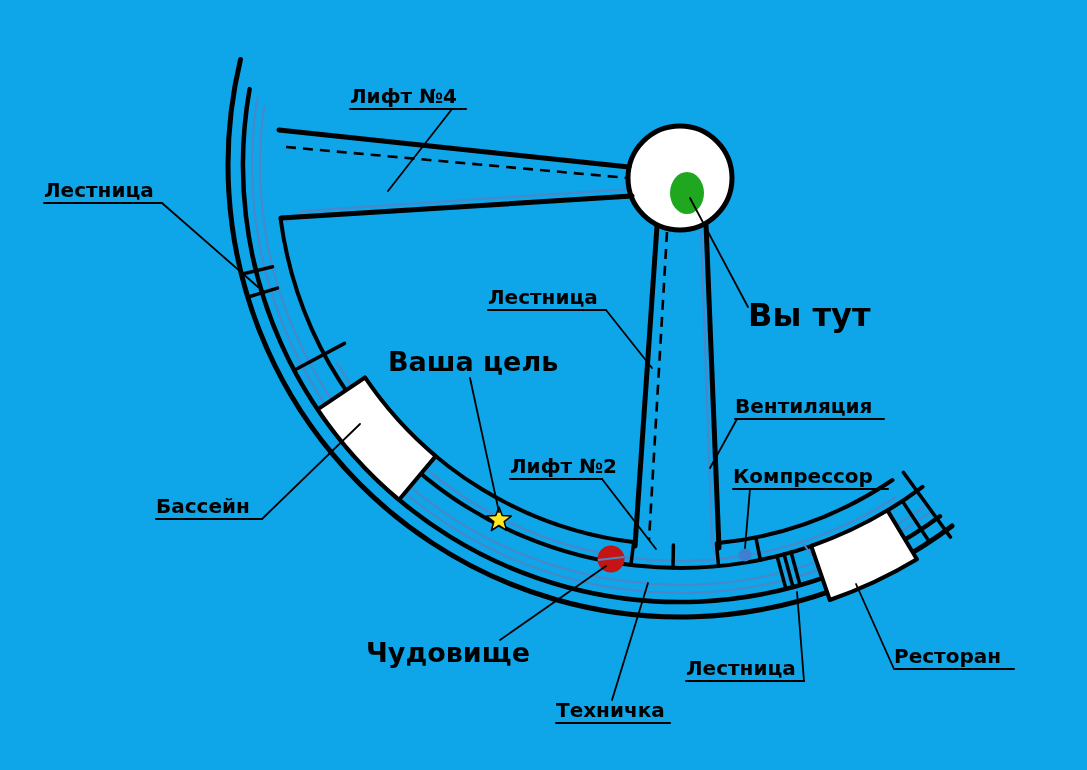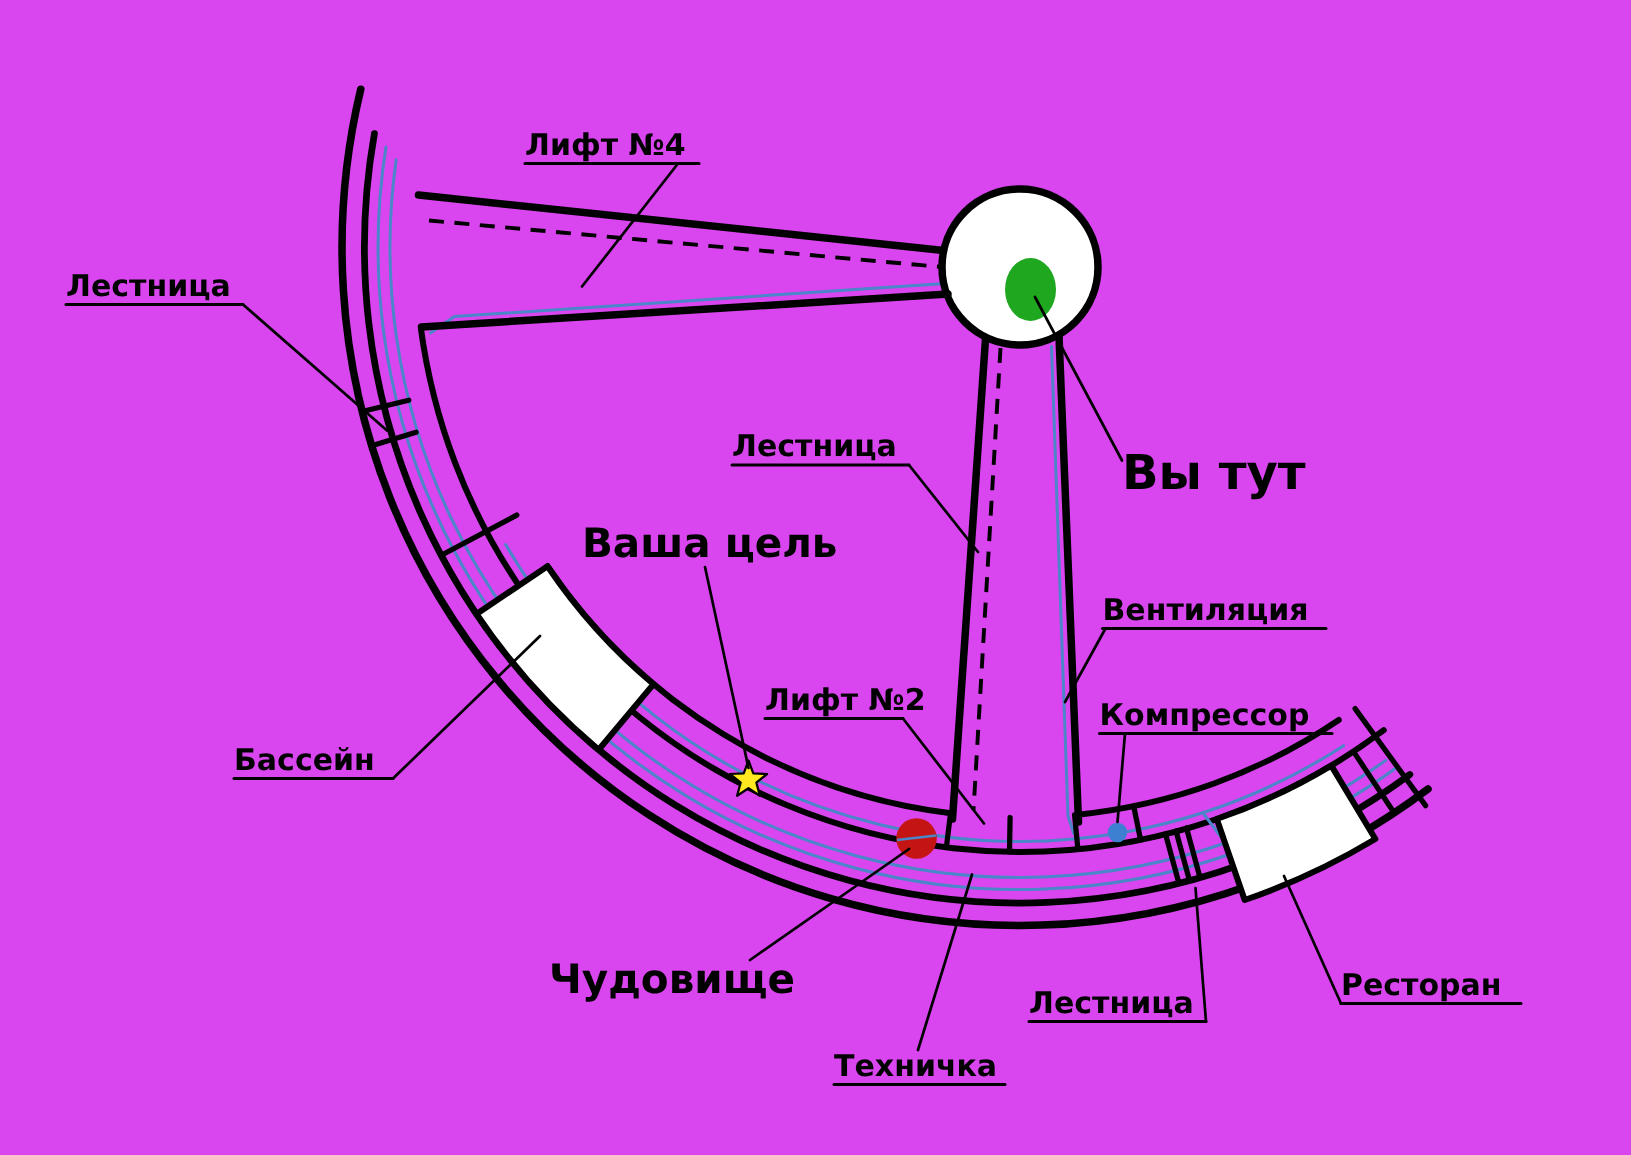--- a/index.html
+++ b/index.html
@@ -1,16 +1,16 @@
 <!DOCTYPE html>
 <html><head>
 <meta charset="utf-8">
 <style>
   html,body{margin:0;padding:0;background:#ffffff;}
-  .stage{position:relative;width:1087px;height:770px;background:#d946ef;overflow:hidden;
+  .stage{position:relative;width:1087px;height:770px;background:#0ea5e9;overflow:hidden;
          font-family:"DejaVu Sans","Liberation Sans",sans-serif;}
   svg text{font-family:"DejaVu Sans","Liberation Sans",sans-serif;font-weight:bold;fill:#000;}
   .lbl{font-size:20px;}
   .lbl-big{font-size:27px;}
   .lbl-huge{font-size:32px;}
 </style>
 </head>
 <body>
 
 <div class="stage">

